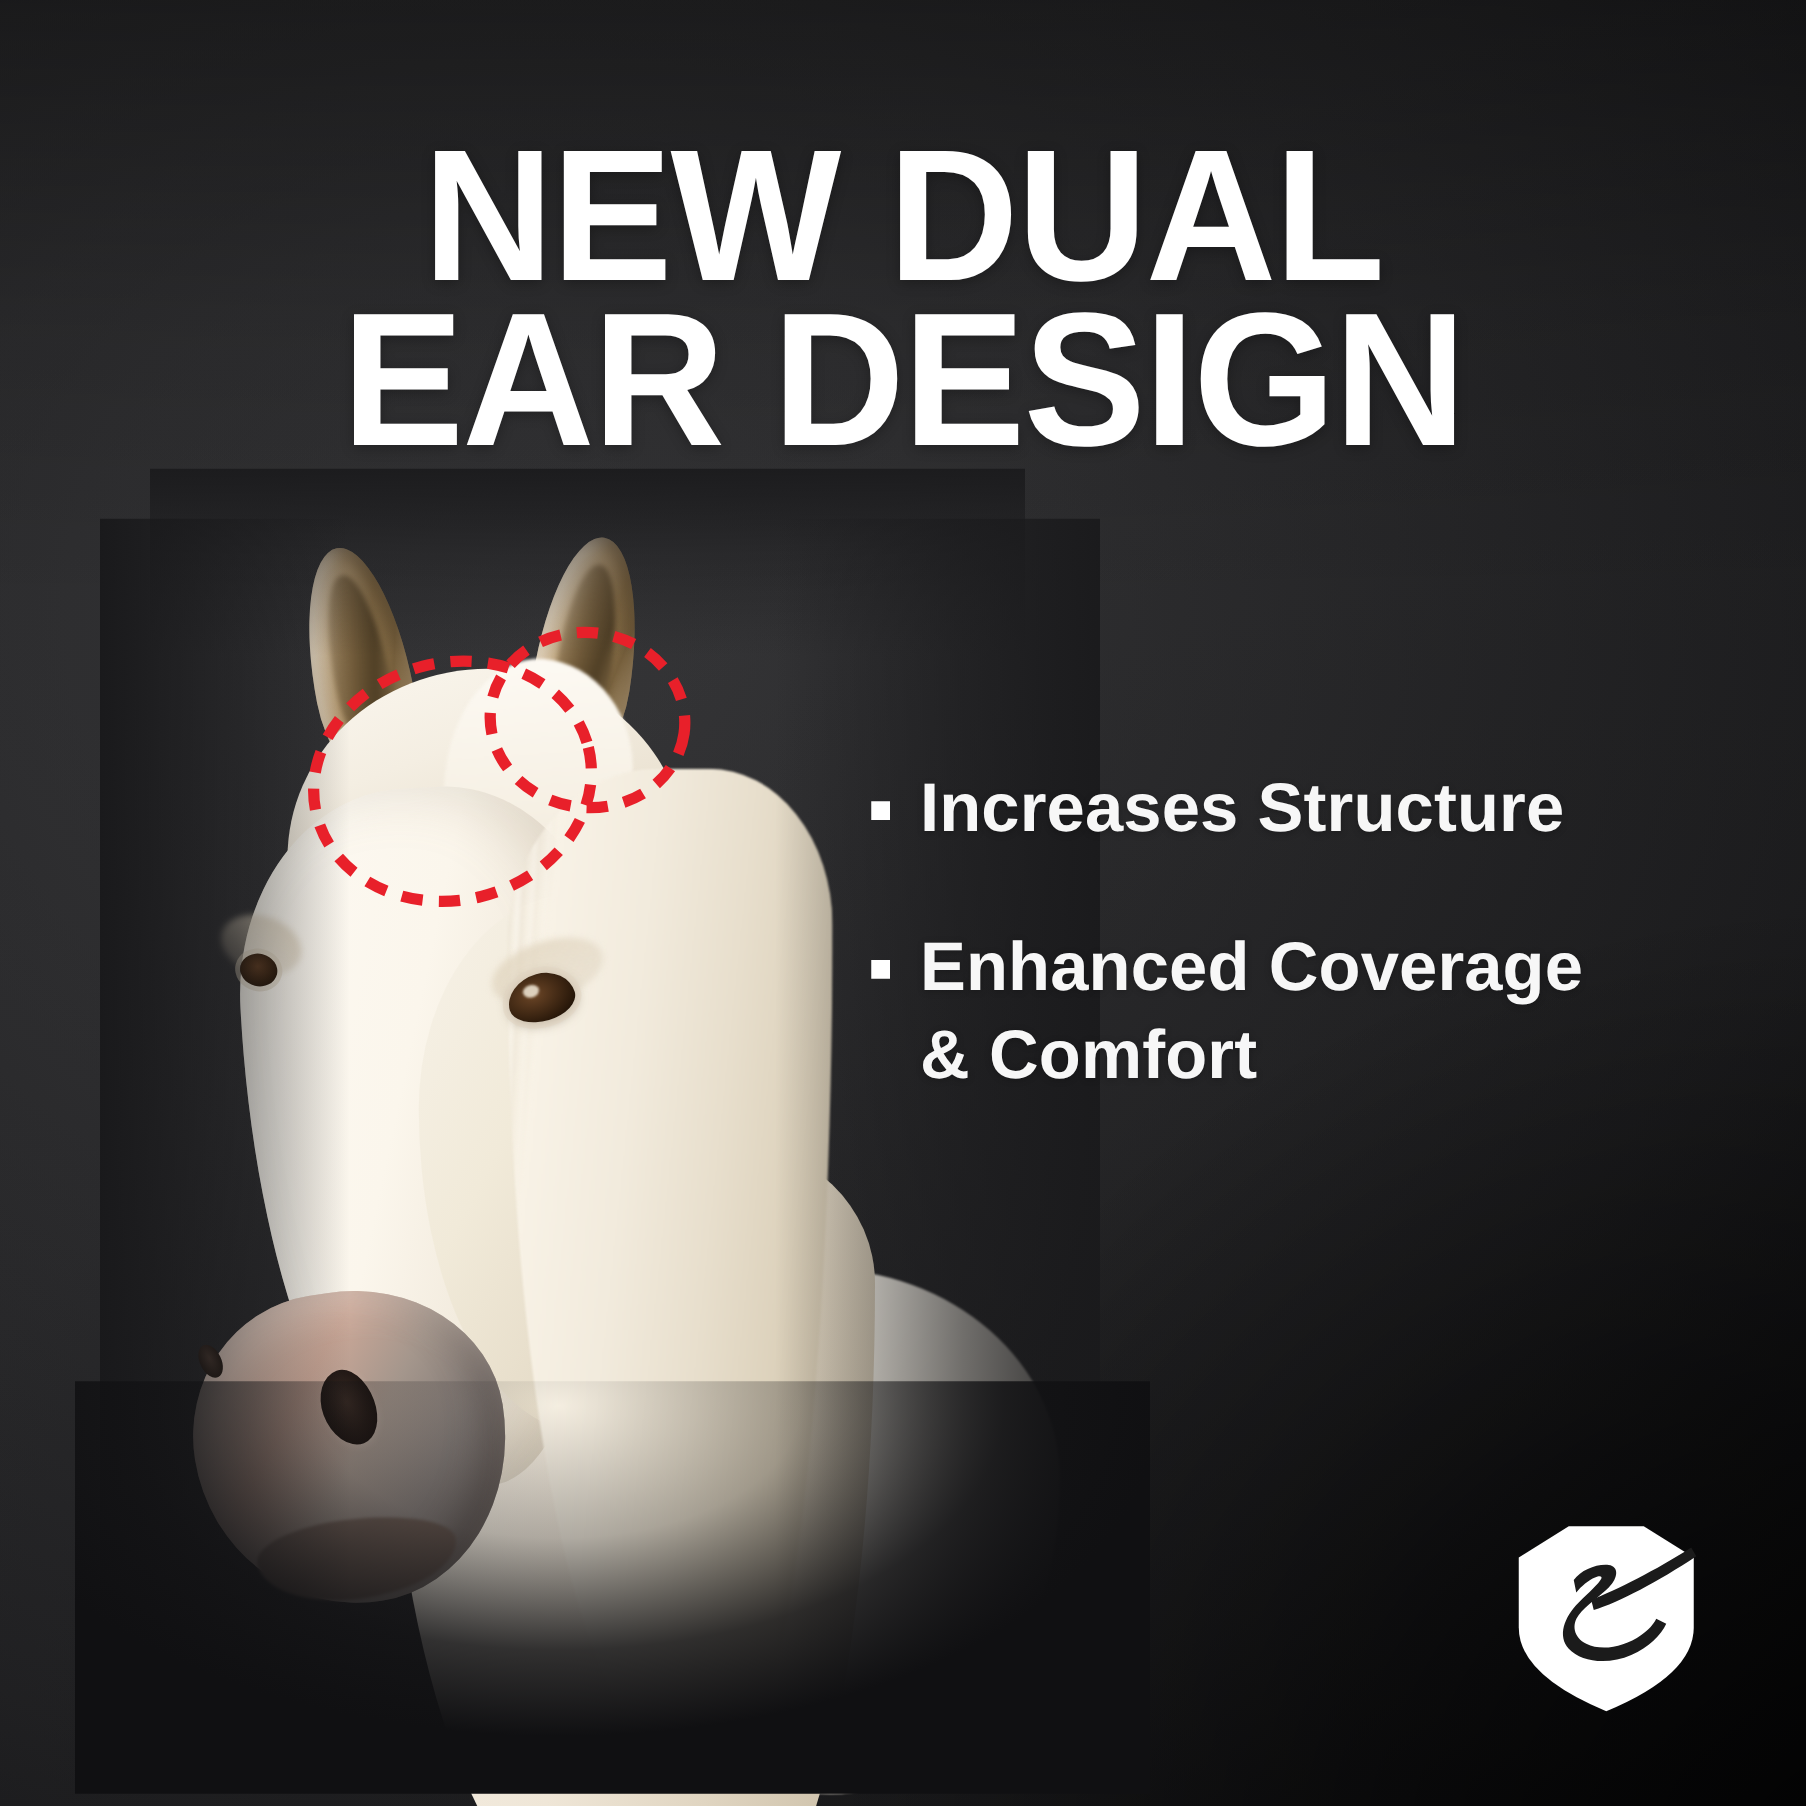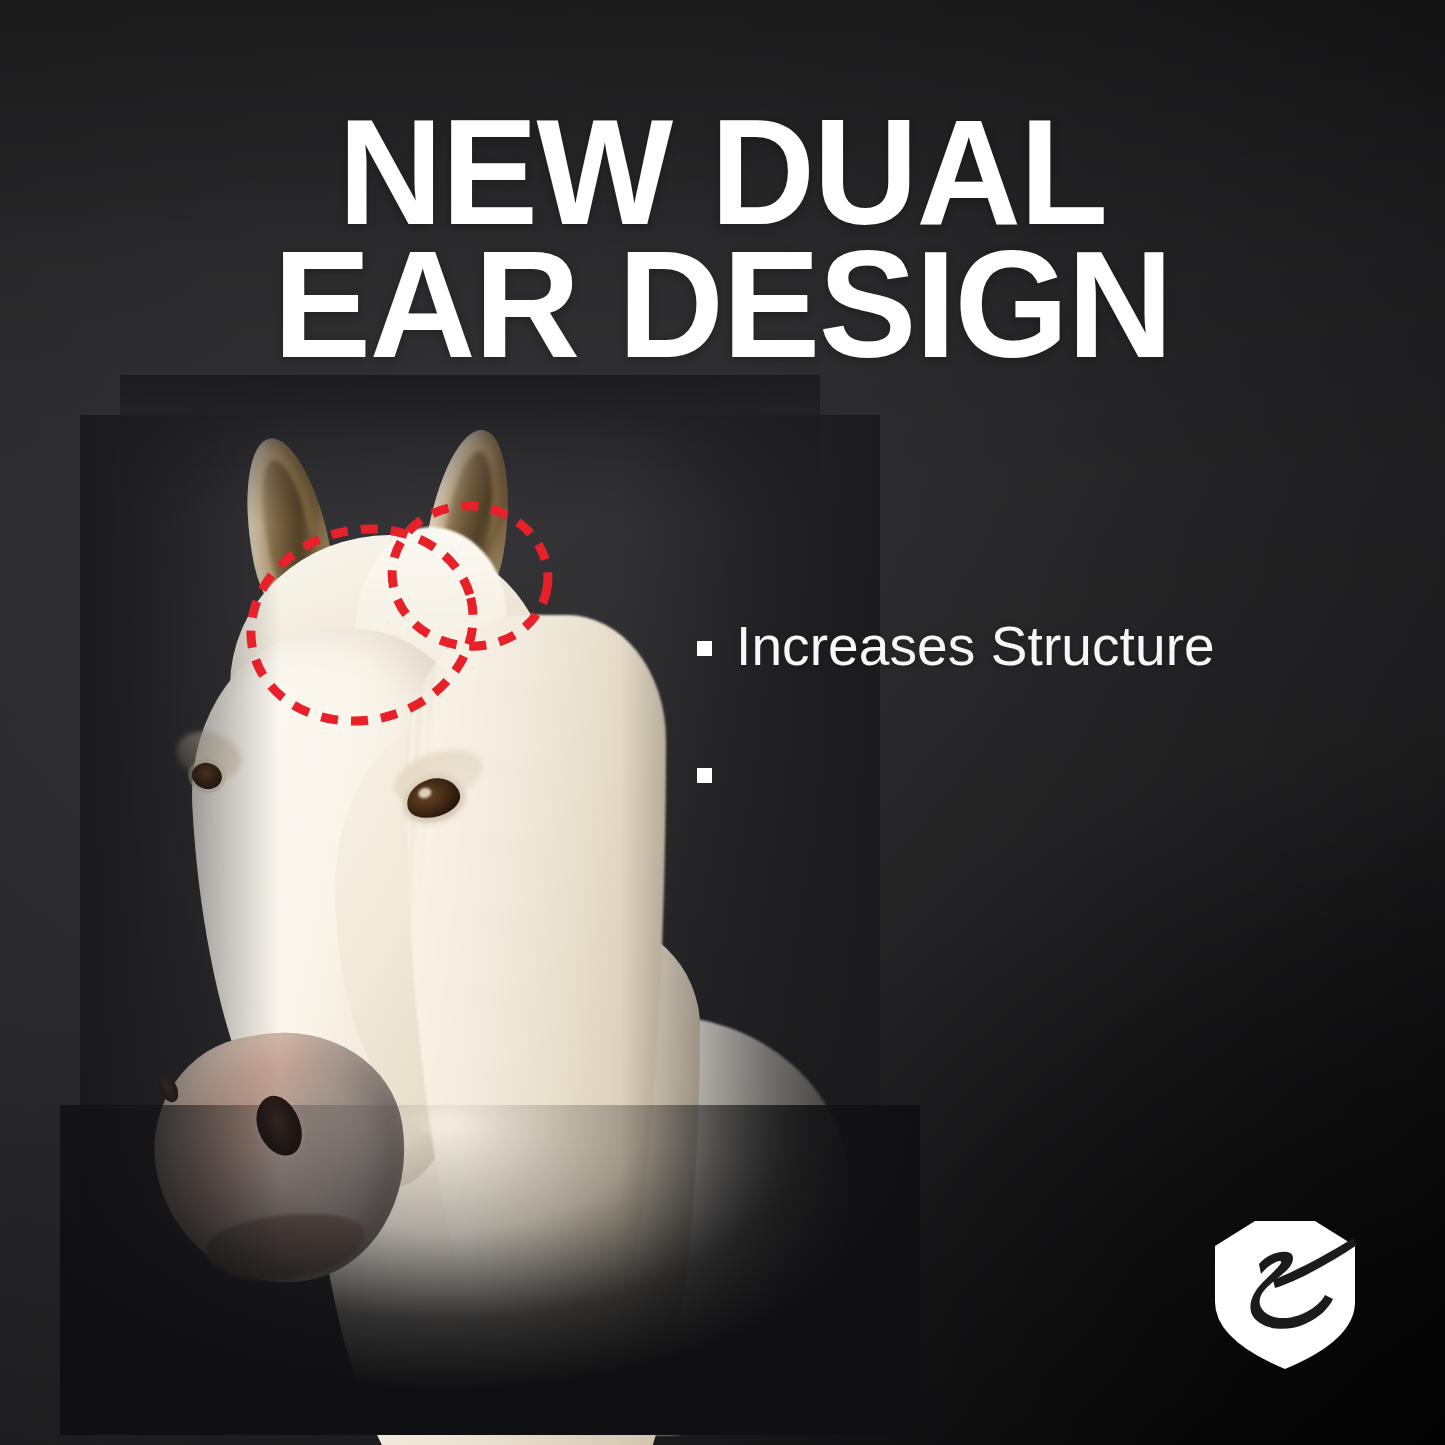--- a/index.html
+++ b/index.html
@@ -99,21 +99,21 @@
     flex: 0 0 auto;
     width: 15px;
     height: 15px;
     background: #ffffff;
     margin-top: 29px;
     margin-right: 24px;
   }
   .bullet-text {
     color: #f7f7f7;
     font-family: "Liberation Sans", sans-serif;
-    font-weight: 400;
+    font-weight: 700;
     font-size: 55px;
     line-height: 1.26;
     letter-spacing: 0.1px;
     text-shadow: 0 1px 6px rgba(0,0,0,0.25);
   }
 
   
   .horse-stage {
     position: absolute;
     left: 120px;
@@ -517,20 +517,24 @@
 
     <div class="bullet-item">
       <span class="bullet-marker"></span>
       <span class="bullet-text">
         <span>Increases Structure</span><br>
       </span>
     </div>
 
     <div class="bullet-item">
       <span class="bullet-marker"></span>
+      <span class="bullet-text">
+        <span>Enhanced Coverage</span><br>
+        <span>&amp; Comfort</span>
+      </span>
     </div>
 
   </div>
 
   <svg class="logo" viewBox="0 0 156 158">
     <path d="M8 30 L48 5 L108 5 L148 30 L148 86 Q148 124 78 153 Q8 124 8 86 Z" fill="#ffffff"></path>
     <path d="M52 48
              C 58 40, 70 35, 80 36
              C 88 37, 88 46, 80 54
              C 73 61, 62 68, 56 76

